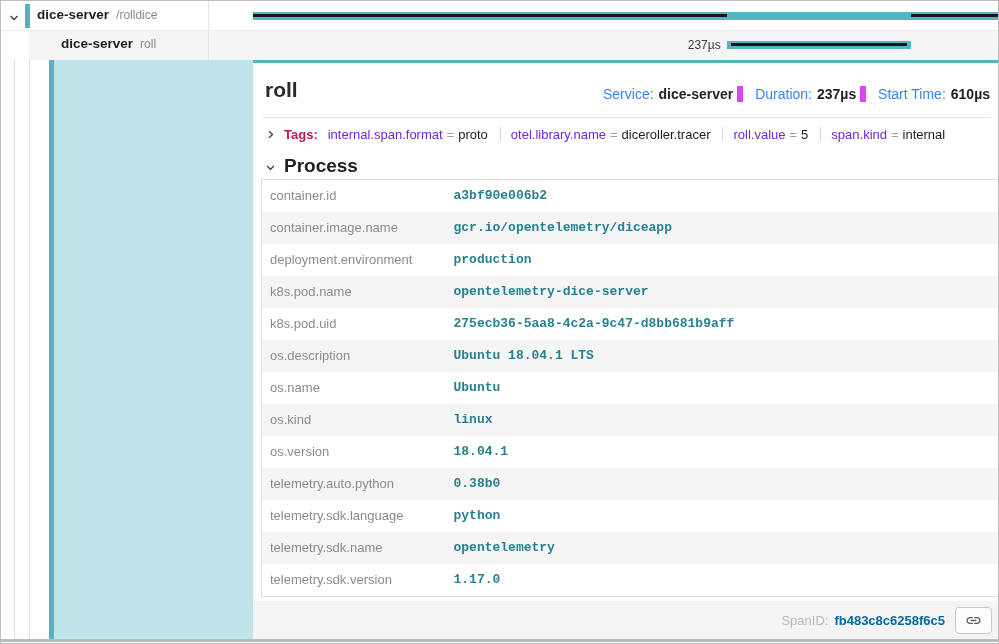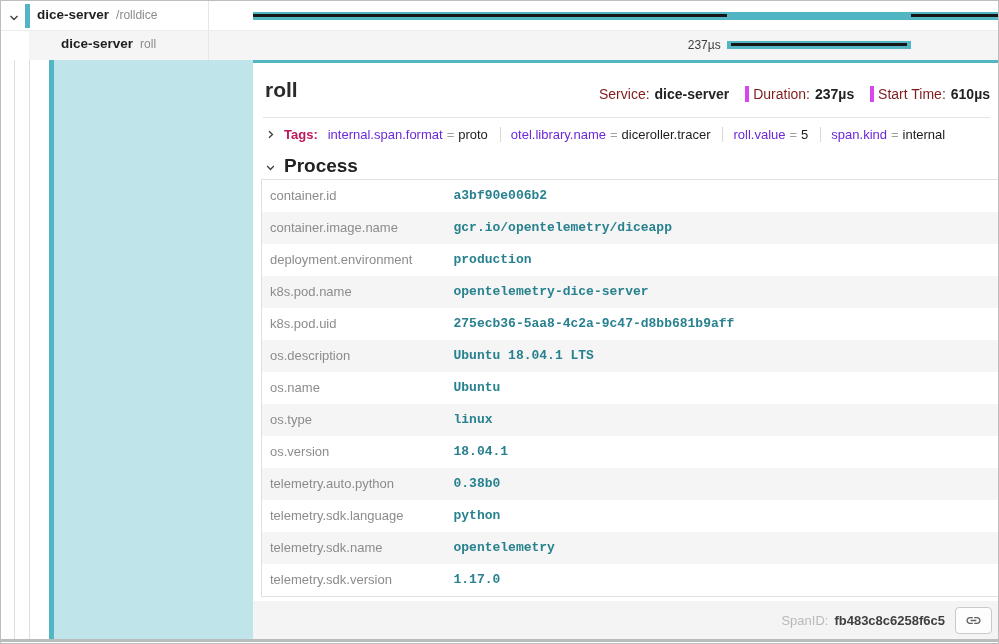--- a/index.html
+++ b/index.html
@@ -42,22 +42,22 @@
   .left-highlight { position:absolute; left:53px; top:59px; width:199px; height:579px; background:var(--accent-light); }
 
   
   .panel {
     position:absolute; left:252px; top:59px; width:747px; height:579px;
     background:#fff; border-top:3px solid var(--accent);
   }
   .detail-title { position:absolute; left:12px; top:15px; font-size:21px; font-weight:bold; color:#2a2a2a; }
   .overview { position:absolute; right:10px; top:23px; font-size:14px; white-space:nowrap; }
   .ov-item { display:inline-block; }
-  .ov-item + .ov-item { border-left:4px solid #d946ef; padding-left:4px; margin-left:12px; }
-  .ov-label { color:#7f1d1d; }
+  .ov-item + .ov-item { border-left:6px solid #d946ef; padding-left:12px; }
+  .ov-label { color:#3b82f6; }
   .ov-value { color:#222; font-weight:bold; margin-left:5px; }
   .header-divider { position:absolute; left:10px; right:10px; top:54px; height:1px; background:#e4e4e4; }
 
   .tags-row { position:absolute; left:12px; top:64px; right:10px; font-size:13px; white-space:nowrap; cursor:pointer; }
   .accordian-chev { display:inline-block; width:11px; height:11px; margin-right:8px; vertical-align:-1px; }
   .tags-label { font-weight:bold; color:#be185d; margin-right:10px; }
   .tag-item { padding-right:12px; margin-right:10px; border-right:1px solid #d9d9d9; }
   .tag-item:last-child { border-right:none; }
   .tag-key { color:#6d28d9; }
   .tag-eq { color:#9f9f9f; margin:0 4px; }
@@ -71,21 +71,21 @@
   .kv-table td.k { width:184px; color:#8c8c8c; }
   .kv-table td.v { font-family:"Liberation Mono","DejaVu Sans Mono",monospace; font-weight:bold; color:#27818e; }
   .kv-body tr:nth-of-type(even) { background:#f5f5f5; }
   .kv-body tr:nth-of-type(odd) { background:#fff; }
 
   .panel-footer {
     position:absolute; left:0; right:0; bottom:0; height:38px; background:#f4f4f4;
     display:flex; align-items:center; justify-content:flex-end; padding-right:8px;
   }
   .spanid-label { color:#b9b9b9; font-size:13px; }
-  .spanid-value { color:#404040; font-size:13px; font-weight:bold; margin-left:6px; }
+  .spanid-value { color:#0369a1; font-size:13px; font-weight:bold; margin-left:6px; }
   .link-btn {
     margin-left:10px; width:37px; height:27px; background:#fdfdfd;
     border:1px solid #c9c9c9; border-radius:4px; display:flex; align-items:center; justify-content:center;
     cursor:pointer;
   }
 
   .bottom-line { position:absolute; left:0; right:0; top:638px; height:3px; background:#b7bcbd; }
 </style>
 </head>
 <body>
@@ -197,21 +197,21 @@
             <td class="k">os.description</td>
             <td class="v">Ubuntu 18.04.1 LTS</td>
           </tr>
 
           <tr>
             <td class="k">os.name</td>
             <td class="v">Ubuntu</td>
           </tr>
 
           <tr>
-            <td class="k">os.type</td>
+            <td class="k">os.kind</td>
             <td class="v">linux</td>
           </tr>
 
           <tr>
             <td class="k">os.version</td>
             <td class="v">18.04.1</td>
           </tr>
 
           <tr>
             <td class="k">telemetry.auto.python</td>

